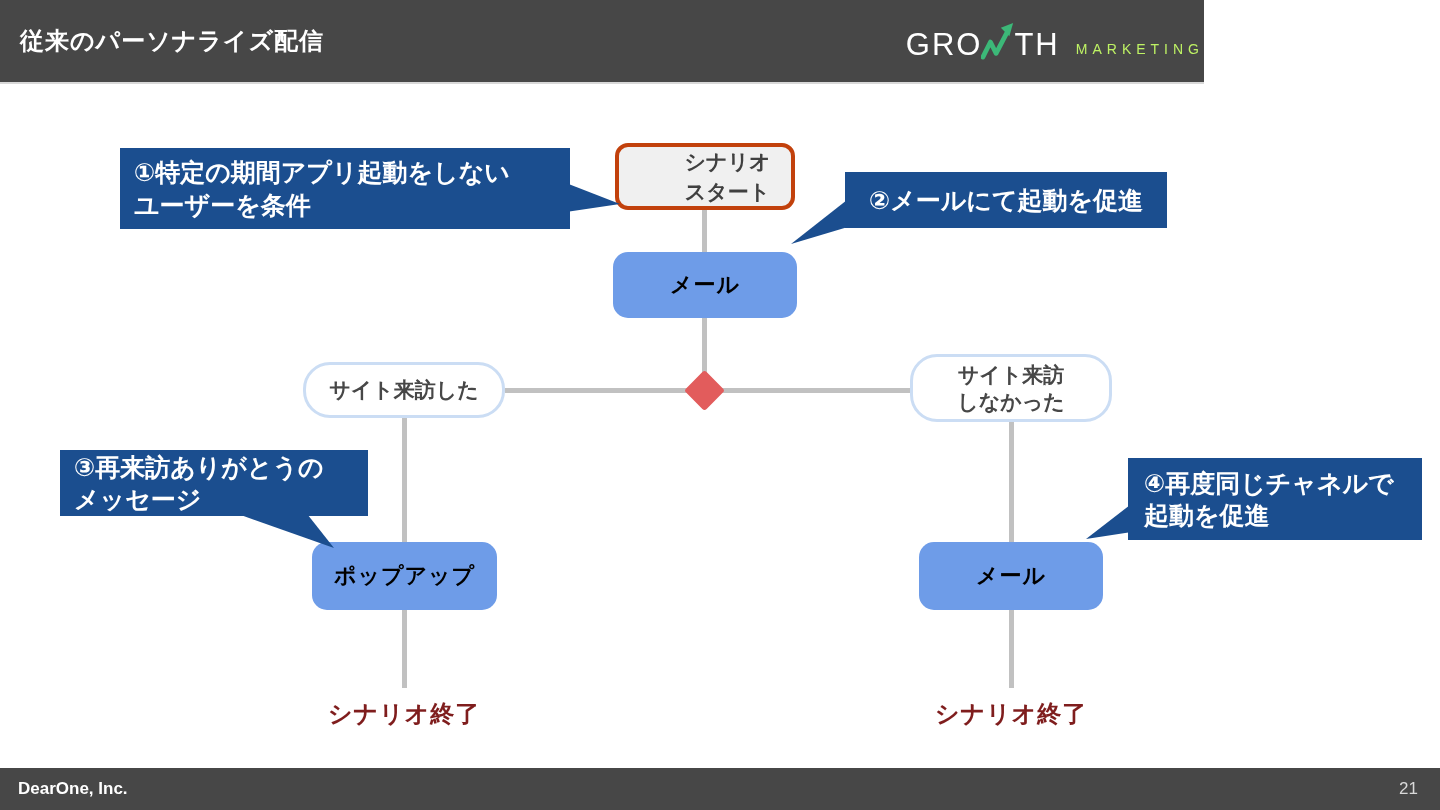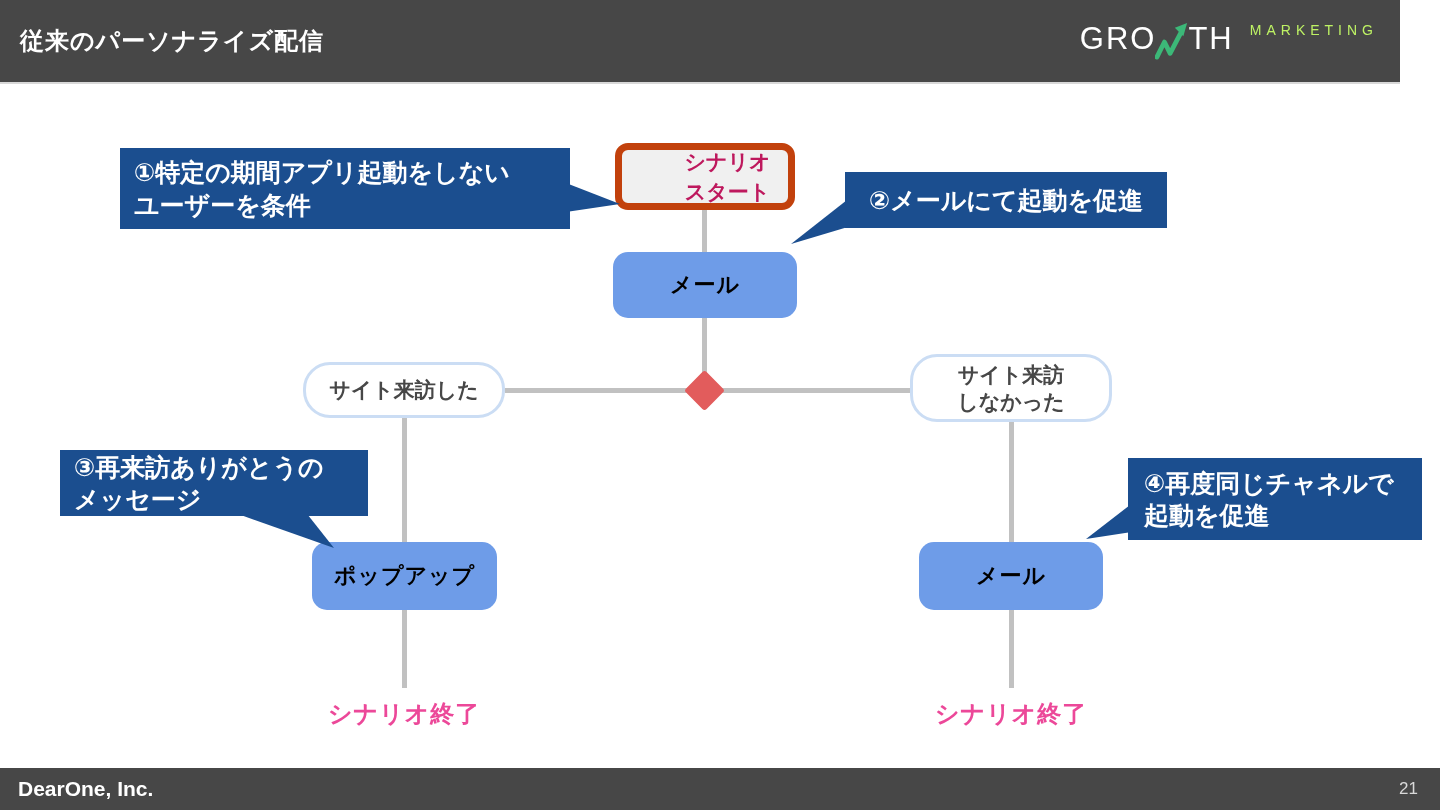--- a/index.html
+++ b/index.html
@@ -2,61 +2,61 @@
 <html><head>
 <meta charset="utf-8">
 <style>
   html,body{margin:0;padding:0;background:#ffffff;}
   .slide{
     position:relative;width:1440px;height:810px;overflow:hidden;background:#ffffff;
     font-family:"Liberation Sans","DejaVu Sans",sans-serif;
   }
   
   .header{
-    position:absolute;left:0;top:0;width:1400px;height:84px;background:#474747;
+    position:absolute;left:0;top:0;width:1204px;height:84px;background:#474747;
     border-bottom:2px solid #d8d8d8;box-sizing:border-box;
     display:flex;align-items:center;justify-content:space-between;
   }
   .slide-title{color:#ffffff;font-size:24px;font-weight:bold;margin-left:20px;letter-spacing:1px;}
-  .logo{display:flex;align-items:flex-start;margin-right:22px;}
+  .logo{display:flex;align-items:flex-end;}
   .logo-main{color:#ffffff;font-size:31px;font-weight:400;letter-spacing:2px;line-height:1;}
   .logo-arrow{width:34px;height:38px;margin:0 -1px -1px -1px;}
   .logo-sub{color:#bef264;font-size:14px;font-weight:300;letter-spacing:5px;margin-left:16px;margin-bottom:4px;line-height:1;}
   
   .footer{
     position:absolute;left:0;top:768px;width:1440px;height:42px;background:#474747;
     display:flex;align-items:center;justify-content:space-between;
   }
-  .footer-company{color:#ffffff;font-size:21px;font-weight:bold;margin-left:18px;}
+  .footer-company{color:#ffffff;font-size:17px;font-weight:bold;margin-left:18px;}
   .footer-page{color:#d9d9d9;font-size:17px;margin-right:22px;}
   
   .abs{position:absolute;box-sizing:border-box;}
   .preline{white-space:pre-line;}
   .connector{background:#c1c1c1;}
   .callout{
     background:#1B4E8F;color:#ffffff;font-weight:bold;font-size:25px;line-height:1.3;
     display:flex;flex-direction:column;justify-content:center;
   }
   .tail{background:#1B4E8F;}
   .node-blue{
     background:#6E9CE8;border-radius:15px;color:#000000;font-weight:bold;font-size:22px;
     display:flex;align-items:center;justify-content:center;letter-spacing:1px;
   }
   .node-cond{
     background:#ffffff;border:3px solid #CBDDF4;border-radius:27px;color:#474747;
     font-weight:bold;font-size:21px;display:flex;align-items:center;justify-content:center;
     text-align:center;line-height:1.3;
   }
   .node-start{
-    background:#F0F0F0;border:7px solid #c2410c;border-radius:13px;color:#be185d;
+    background:#F0F0F0;border:4px solid #c2410c;border-radius:13px;color:#404040;
     font-weight:bold;font-size:21px;display:flex;align-items:center;justify-content:center;
     text-align:center;line-height:1.4;padding-left:45px;
   }
   .end-label{
-    color:#ec4899;font-weight:bold;font-size:24px;text-align:center;letter-spacing:1px;
+    color:#7f1d1d;font-weight:bold;font-size:24px;text-align:center;letter-spacing:1px;
   }
   .diamond{
     background:#E25C5C;transform:rotate(45deg);border-radius:3px;
   }
 </style>
 </head>
 <body>
 
 <div class="slide">
 

